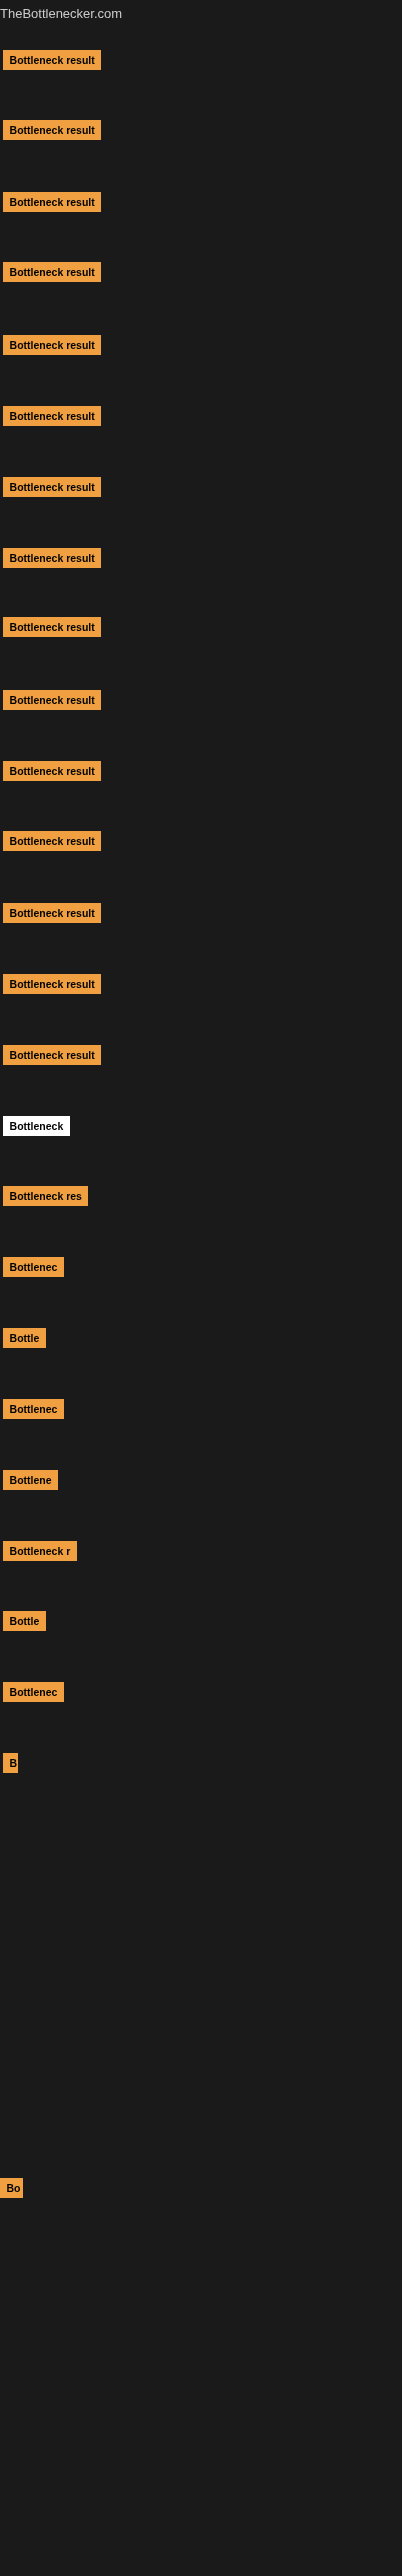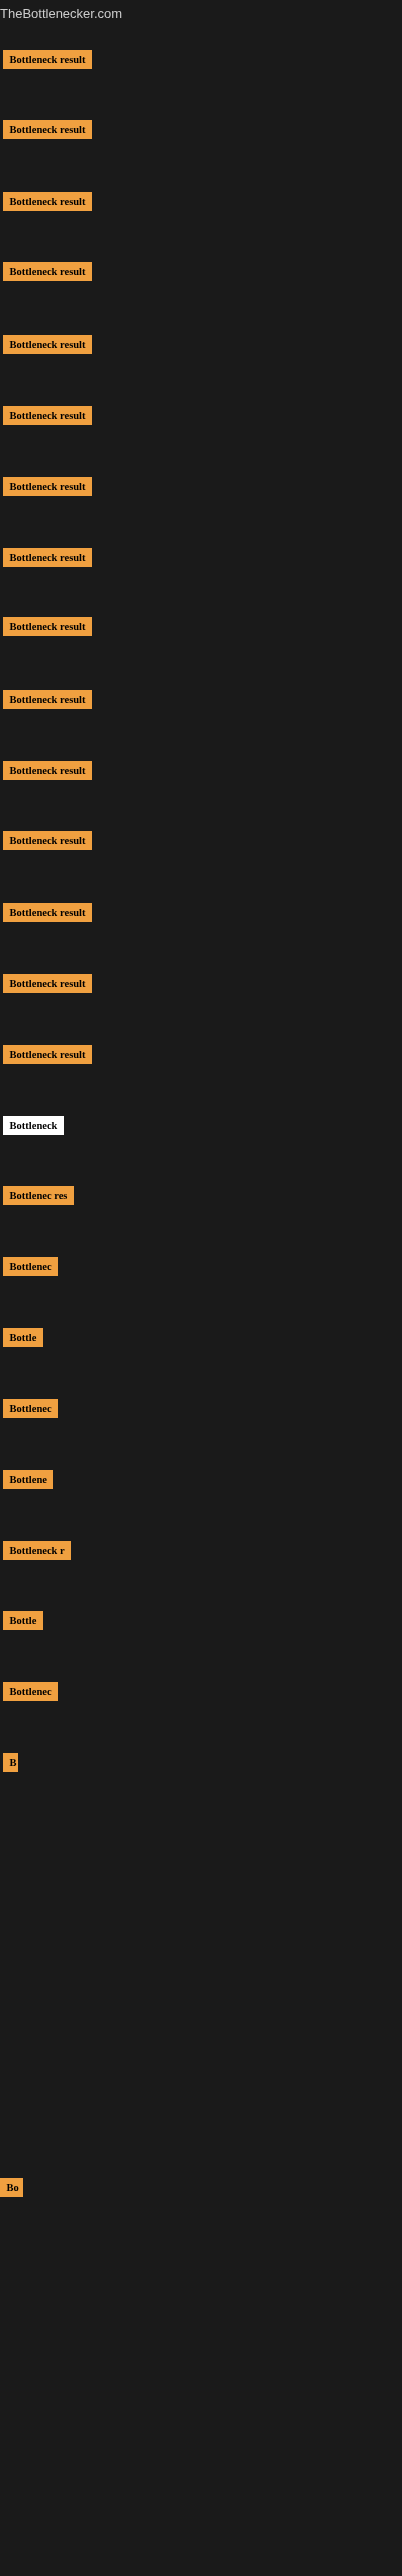--- a/index.html
+++ b/index.html
@@ -24,38 +24,38 @@
       background-color: #1a1a1a;
     }
   </style>
 </head>
 <body>
 
 <div class="site-title">
   <span>TheBottlenecker.com</span>
 </div>
 
-<div id="items-container" style="position: relative; width: 398px; min-height: 2536px; font-family: Liberation Serif, serif;">
+<div id="items-container" style="position: relative; width: 398px; min-height: 2536px;">
 <div style="position: absolute; top: 22px; left: 3.2px;"><div style="display: inline-block; background-color: rgb(240, 160, 64); color: rgb(0, 0, 0); font-size: 10.5px; font-weight: bold; padding: 4px 6.4px; max-width: 117px; overflow: hidden; white-space: nowrap;">Bottleneck result</div></div>
     <div style="position: absolute; top: 92px; left: 3.2px;"><div style="display: inline-block; background-color: rgb(240, 160, 64); color: rgb(0, 0, 0); font-size: 10.5px; font-weight: bold; padding: 4px 6.4px; max-width: 117px; overflow: hidden; white-space: nowrap;">Bottleneck result</div></div>
     <div style="position: absolute; top: 164px; left: 3.2px;"><div style="display: inline-block; background-color: rgb(240, 160, 64); color: rgb(0, 0, 0); font-size: 10.5px; font-weight: bold; padding: 4px 6.4px; max-width: 117px; overflow: hidden; white-space: nowrap;">Bottleneck result</div></div>
     <div style="position: absolute; top: 234px; left: 3.2px;"><div style="display: inline-block; background-color: rgb(240, 160, 64); color: rgb(0, 0, 0); font-size: 10.5px; font-weight: bold; padding: 4px 6.4px; max-width: 117px; overflow: hidden; white-space: nowrap;">Bottleneck result</div></div>
     <div style="position: absolute; top: 307px; left: 3.2px;"><div style="display: inline-block; background-color: rgb(240, 160, 64); color: rgb(0, 0, 0); font-size: 10.5px; font-weight: bold; padding: 4px 6.4px; max-width: 117px; overflow: hidden; white-space: nowrap;">Bottleneck result</div></div>
     <div style="position: absolute; top: 378px; left: 3.2px;"><div style="display: inline-block; background-color: rgb(240, 160, 64); color: rgb(0, 0, 0); font-size: 10.5px; font-weight: bold; padding: 4px 6.4px; max-width: 117px; overflow: hidden; white-space: nowrap;">Bottleneck result</div></div>
     <div style="position: absolute; top: 449px; left: 3.2px;"><div style="display: inline-block; background-color: rgb(240, 160, 64); color: rgb(0, 0, 0); font-size: 10.5px; font-weight: bold; padding: 4px 6.4px; max-width: 117px; overflow: hidden; white-space: nowrap;">Bottleneck result</div></div>
     <div style="position: absolute; top: 520px; left: 3.2px;"><div style="display: inline-block; background-color: rgb(240, 160, 64); color: rgb(0, 0, 0); font-size: 10.5px; font-weight: bold; padding: 4px 6.4px; max-width: 117px; overflow: hidden; white-space: nowrap;">Bottleneck result</div></div>
     <div style="position: absolute; top: 589px; left: 3.2px;"><div style="display: inline-block; background-color: rgb(240, 160, 64); color: rgb(0, 0, 0); font-size: 10.5px; font-weight: bold; padding: 4px 6.4px; max-width: 117px; overflow: hidden; white-space: nowrap;">Bottleneck result</div></div>
     <div style="position: absolute; top: 662px; left: 3.2px;"><div style="display: inline-block; background-color: rgb(240, 160, 64); color: rgb(0, 0, 0); font-size: 10.5px; font-weight: bold; padding: 4px 6.4px; max-width: 117px; overflow: hidden; white-space: nowrap;">Bottleneck result</div></div>
     <div style="position: absolute; top: 733px; left: 3.2px;"><div style="display: inline-block; background-color: rgb(240, 160, 64); color: rgb(0, 0, 0); font-size: 10.5px; font-weight: bold; padding: 4px 6.4px; max-width: 117px; overflow: hidden; white-space: nowrap;">Bottleneck result</div></div>
     <div style="position: absolute; top: 803px; left: 3.2px;"><div style="display: inline-block; background-color: rgb(240, 160, 64); color: rgb(0, 0, 0); font-size: 10.5px; font-weight: bold; padding: 4px 6.4px; max-width: 117px; overflow: hidden; white-space: nowrap;">Bottleneck result</div></div>
     <div style="position: absolute; top: 875px; left: 3.2px;"><div style="display: inline-block; background-color: rgb(240, 160, 64); color: rgb(0, 0, 0); font-size: 10.5px; font-weight: bold; padding: 4px 6.4px; max-width: 117px; overflow: hidden; white-space: nowrap;">Bottleneck result</div></div>
     <div style="position: absolute; top: 946px; left: 3.2px;"><div style="display: inline-block; background-color: rgb(240, 160, 64); color: rgb(0, 0, 0); font-size: 10.5px; font-weight: bold; padding: 4px 6.4px; max-width: 117px; overflow: hidden; white-space: nowrap;">Bottleneck result</div></div>
     <div style="position: absolute; top: 1017px; left: 3.2px;"><div style="display: inline-block; background-color: rgb(240, 160, 64); color: rgb(0, 0, 0); font-size: 10.5px; font-weight: bold; padding: 4px 6.4px; max-width: 105px; overflow: hidden; white-space: nowrap;">Bottleneck result</div></div>
     <div style="position: absolute; top: 1088px; left: 3.2px;"><div style="display: inline-block; background-color: #ffffff; color: rgb(0, 0, 0); font-size: 10.5px; font-weight: bold; padding: 4px 6.4px; max-width: 72px; overflow: hidden; white-space: nowrap;">Bottleneck</div></div>
-    <div style="position: absolute; top: 1158px; left: 3.2px;"><div style="display: inline-block; background-color: rgb(240, 160, 64); color: rgb(0, 0, 0); font-size: 10.5px; font-weight: bold; padding: 4px 6.4px; max-width: 89px; overflow: hidden; white-space: nowrap;">Bottlenec res</div></div>
+    <div style="position: absolute; top: 1158px; left: 3.2px;"><div style="display: inline-block; background-color: rgb(240, 160, 64); color: rgb(0, 0, 0); font-size: 10.5px; font-weight: bold; padding: 4px 6.4px; max-width: 89px; overflow: hidden; white-space: nowrap;">Bottleneck res</div></div>
     <div style="position: absolute; top: 1229px; left: 3.2px;"><div style="display: inline-block; background-color: rgb(240, 160, 64); color: rgb(0, 0, 0); font-size: 10.5px; font-weight: bold; padding: 4px 6.4px; max-width: 66px; overflow: hidden; white-space: nowrap;">Bottlenec</div></div>
     <div style="position: absolute; top: 1300px; left: 3.2px;"><div style="display: inline-block; background-color: rgb(240, 160, 64); color: rgb(0, 0, 0); font-size: 10.5px; font-weight: bold; padding: 4px 6.4px; max-width: 48px; overflow: hidden; white-space: nowrap;">Bottle</div></div>
     <div style="position: absolute; top: 1371px; left: 3.2px;"><div style="display: inline-block; background-color: rgb(240, 160, 64); color: rgb(0, 0, 0); font-size: 10.5px; font-weight: bold; padding: 4px 6.4px; max-width: 66px; overflow: hidden; white-space: nowrap;">Bottlenec</div></div>
     <div style="position: absolute; top: 1442px; left: 3.2px;"><div style="display: inline-block; background-color: rgb(240, 160, 64); color: rgb(0, 0, 0); font-size: 10.5px; font-weight: bold; padding: 4px 6.4px; max-width: 58px; overflow: hidden; white-space: nowrap;">Bottlene</div></div>
     <div style="position: absolute; top: 1513px; left: 3.2px;"><div style="display: inline-block; background-color: rgb(240, 160, 64); color: rgb(0, 0, 0); font-size: 10.5px; font-weight: bold; padding: 4px 6.4px; max-width: 76px; overflow: hidden; white-space: nowrap;">Bottleneck r</div></div>
     <div style="position: absolute; top: 1583px; left: 3.2px;"><div style="display: inline-block; background-color: rgb(240, 160, 64); color: rgb(0, 0, 0); font-size: 10.5px; font-weight: bold; padding: 4px 6.4px; max-width: 44px; overflow: hidden; white-space: nowrap;">Bottle</div></div>
     <div style="position: absolute; top: 1654px; left: 3.2px;"><div style="display: inline-block; background-color: rgb(240, 160, 64); color: rgb(0, 0, 0); font-size: 10.5px; font-weight: bold; padding: 4px 6.4px; max-width: 66px; overflow: hidden; white-space: nowrap;">Bottlenec</div></div>
     <div style="position: absolute; top: 1725px; left: 3.2px;"><div style="display: inline-block; background-color: rgb(240, 160, 64); color: rgb(0, 0, 0); font-size: 10.5px; font-weight: bold; padding: 4px 6.4px; max-width: 14.5px; overflow: hidden; white-space: nowrap;">B</div></div>
     <div style="position: absolute; top: 2150px; left: 0;"><div style="display: inline-block; background-color: rgb(240, 160, 64); color: rgb(0, 0, 0); font-size: 10.5px; font-weight: bold; padding: 4px 6.4px; max-width: 22.5px; overflow: hidden; white-space: nowrap;">Bo</div></div>
   </div>

